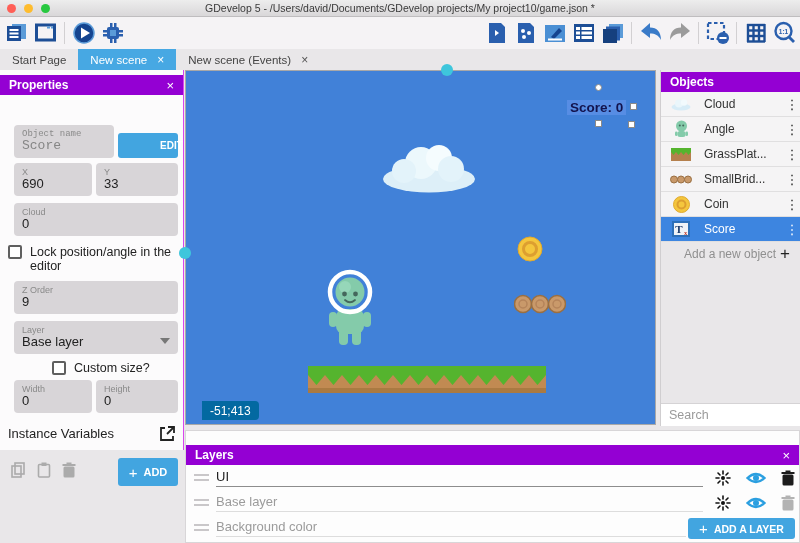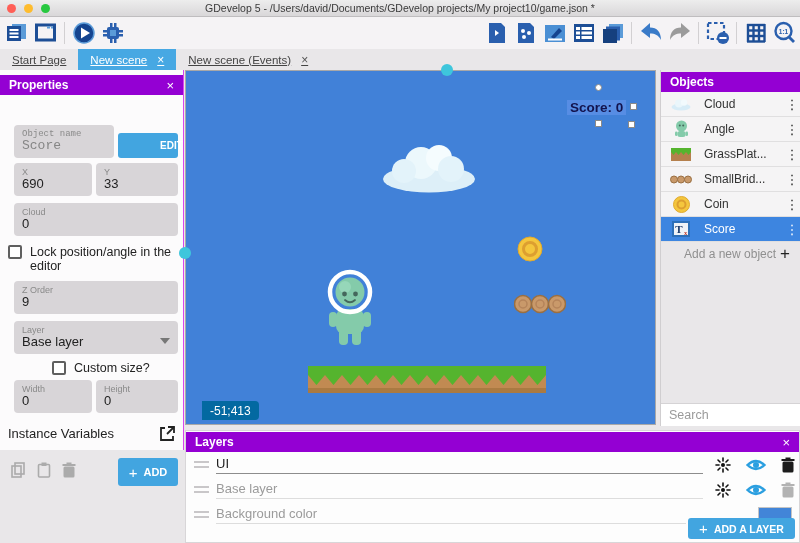--- a/index.html
+++ b/index.html
@@ -19,21 +19,21 @@
   .toolbar { position:absolute; left:0; top:17px; width:800px; height:32px;
     background:#f5f3f5; display:flex; align-items:center; }
   .tb-group { display:flex; align-items:center; gap:2px; }
   .tb-left { margin-left:3px; } .tb-right { margin-left:auto; margin-right:2px; }
   .tb-btn { width:27px; height:27px; display:flex; align-items:center; justify-content:center; }
   .tb-sep { width:1px; height:22px; background:#d2d0d2; margin:0 3px; }
 
   
   .tabbar { position:absolute; left:0; top:49px; width:800px; height:21px;
     background:#e9e7e9; display:flex; font-size:11.5px; }
-  .tab { display:flex; align-items:center; gap:10px; padding:0 12px; color:#444;text-decoration:underline; }
+  .tab { display:flex; align-items:center; gap:10px; padding:0 12px; color:#444; }
   .tab.active { background:#47a8e3; color:#fff; }
   .tab .tab-close { font-size:12px; line-height:1; }
   .tab.active .tab-close { color:#fff; }
   .tab:not(.active) .tab-close { color:#555; }
 
   
   .panel-header { height:20px; background:#9400d3; color:#fff; display:flex;
     align-items:center; padding:0 9px; font-size:12px; font-weight:bold; }
   .panel-header .spacer { flex:1; }
   .hdr-close { font-size:13px; font-weight:normal; }
@@ -92,21 +92,21 @@
   .obj-spacer { flex:1; }
   .search-row { height:23px; background:#fff; border-top:1px solid #d5d3d5;
     display:flex; align-items:center; padding:0 8px; }
   .search-input { border:none; outline:none; flex:1; font-size:12.5px; color:#333;
     font-family:"Liberation Sans",sans-serif; background:transparent; }
   .search-input::placeholder { color:#9a9a9a; }
 
   
   .layers { position:absolute; left:185px; top:430px; width:615px; height:113px;
     background:#fdfdfd; border:1px solid #d8d6d8; }
-  .layers .panel-header { margin-top:1px; }
+  .layers .panel-header { margin-top:14px; }
   .layer-row { height:25px; display:flex; align-items:center; padding-left:8px; position:relative; }
   .drag-handle { width:15px; margin-right:7px; }
   .drag-handle div { height:2px; background:#c9c7c9; margin:3px 0; }
   .layer-name { width:487px; font-size:13px; padding-bottom:2px; }
   .layer-name.active { color:#222; border-bottom:1px solid #8d8d8d; }
   .layer-name.dim { color:#9b9b9b; border-bottom:1px solid #ddd; }
   .layer-icons { display:flex; align-items:center; gap:15px; margin-left:12px; }
   .color-swatch { position:absolute; left:572px; top:5px; width:34px; height:14px;
     background:#4285d8; border:1px solid #c4c4c4; }
   .add-layer-btn { position:absolute; right:4px; bottom:3px; width:107px; height:21px; font-size:10.5px; }

